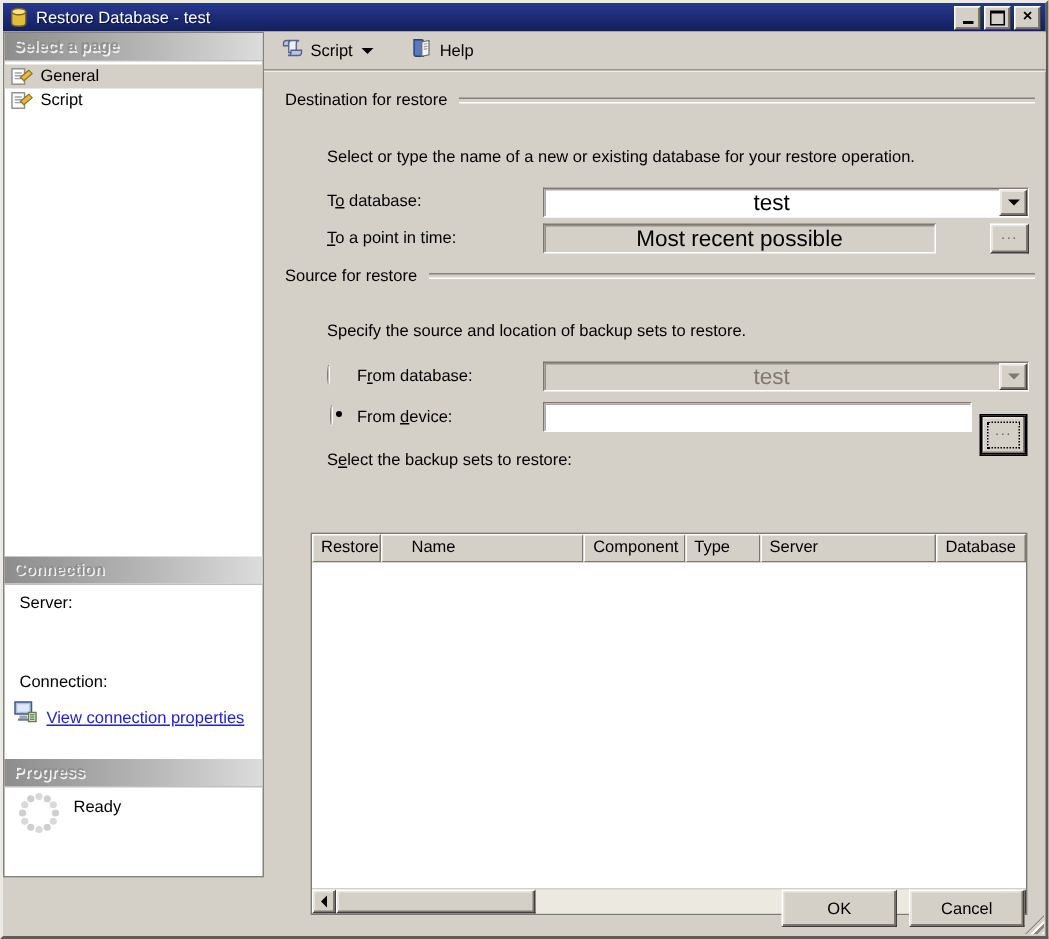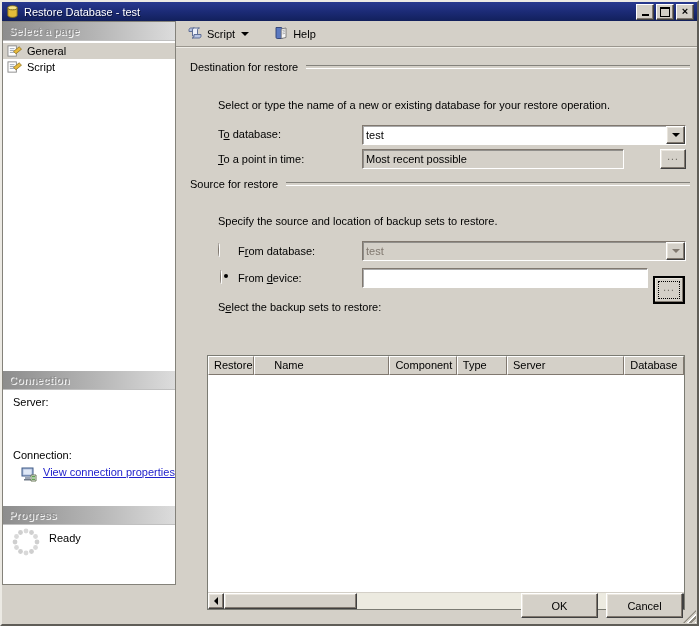--- a/index.html
+++ b/index.html
@@ -38,42 +38,42 @@
   .sidebar{position:absolute;left:2px;top:21px;width:174px;height:564px;background:#fff;
     border:1px solid #84827a;box-sizing:border-box;}
   .sect-header{height:18px;background:linear-gradient(90deg,#8d8d8d,#b6b6b6 55%,#dcdcdc);
     display:flex;align-items:center;padding-left:6px;font-weight:bold;
     color:#8f8f8f;text-shadow:1px 1px 0 rgba(255,255,255,.85);
     border-bottom:1px solid #c0c0c0;}
   .page-item{display:flex;align-items:center;height:16px;padding-left:4px;cursor:default;}
   .page-item.selected{background:#d4d0c8;}
   .page-item .picon{width:16px;height:14px;margin-right:4px;flex:0 0 auto;}
   .side-label{position:absolute;left:10px;}
-  .link-row{position:absolute;left:18px;display:flex;align-items:flex-start;}
+  .link-row{position:absolute;left:6px;display:flex;align-items:flex-end;}
   .link{color:#2222cc;text-decoration:underline;margin-left:6px;cursor:pointer;}
 
   
   .toolbar{position:absolute;left:176px;top:21px;right:2px;height:26px;background:#d4d0c8;
     border-bottom:1px solid #9a968e;box-shadow:0 1px 0 #f0eee8;
     display:flex;align-items:center;padding-left:6px;box-sizing:border-box;}
   .tbtn{display:flex;align-items:center;height:22px;padding:0 5px;cursor:default;}
   .tbtn svg{margin-right:4px;}
   .dd-arrow{width:0;height:0;border-left:4px solid transparent;border-right:4px solid transparent;
     border-top:4px solid #000;margin-left:6px;}
 
   
   .content{position:absolute;left:176px;top:47px;right:2px;bottom:2px;}
   .abs{position:absolute;}
   .group-row{display:flex;align-items:center;}
   .etched{flex:1;height:2px;border-top:1px solid #84827c;border-bottom:1px solid #fff;margin-left:8px;}
   .mn u{text-decoration:underline;}
 
   .combo{display:flex;box-sizing:border-box;}
   .combo input{flex:1;border:0;outline:0;background:transparent;
-    font-family:"Liberation Sans",sans-serif;font-size:11px;padding:1px 3px;min-width:0;}
+    font-family:"Liberation Sans",sans-serif;font-size:15px;padding:1px 3px;min-width:0;text-align:center;}
   .combo input:disabled,.combo input[readonly].gray{color:#80786f;}
   .combo-arrow{width:17px;align-self:stretch;margin:0;display:flex;align-items:center;justify-content:center;}
   .tri{width:0;height:0;border-left:4px solid transparent;border-right:4px solid transparent;border-top:4px solid #000;}
   .tri.disabled{border-top-color:#80786f;}
 
   .radio{width:12px;height:12px;border-radius:50%;background:#fff;
     border:1px solid;border-color:#80786f #fff #fff #80786f;
     box-shadow:inset 1px 1px 0 rgba(64,64,64,.4);box-sizing:border-box;position:relative;}
   .radio.checked::after{content:"";position:absolute;left:3px;top:3px;width:4px;height:4px;
     border-radius:50%;background:#000;}

